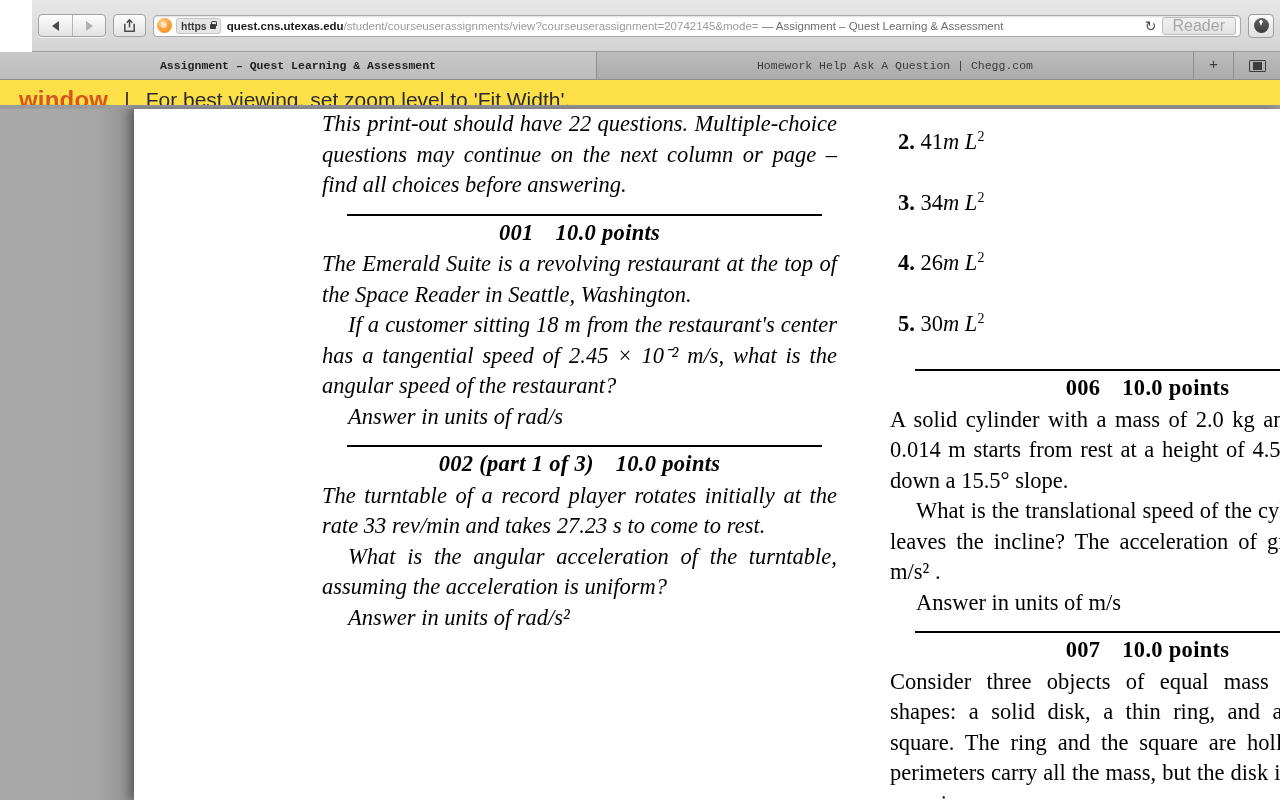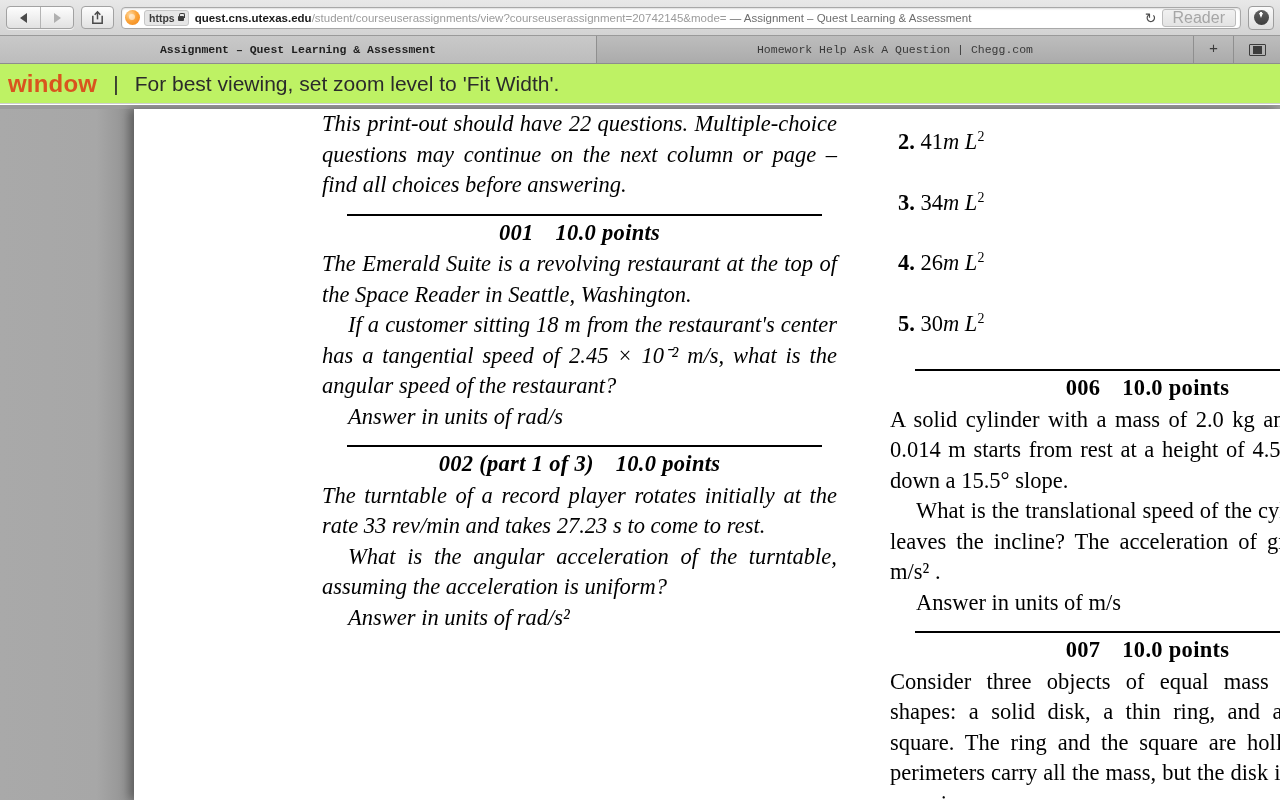--- a/index.html
+++ b/index.html
@@ -9,27 +9,28 @@
     width: 1280px; height: 800px;
     overflow: hidden;
     background: #ffffff;
     font-family: "Liberation Sans", sans-serif;
   }
 
   
   .browser { width: 1280px; height: 800px; position: relative; }
 
   .toolbar {
-    height: 36px;
+    height: 52px;
     background: linear-gradient(to bottom, #e8e8e8 0%, #d3d3d3 100%);
     border-bottom: 1px solid #9a9a9a;
     display: flex;
     align-items: center;
     padding: 0 6px;
     gap: 7px;
+    margin-left: 32px;
   }
 
   .btn-group {
     display: flex;
     height: 23px;
     border: 1px solid #a2a2a2;
     border-radius: 4px;
     background: linear-gradient(to bottom, #fdfdfd 0%, #e2e2e2 100%);
     box-shadow: 0 1px 0 rgba(255,255,255,.7);
     overflow: hidden;
@@ -200,25 +201,25 @@
     position: relative;
   }
   .overview-ico::after{
     content:"";position:absolute;left:3px;top:1px;
     width:9px;height:8px;background:#3c3c3c;
   }
 
   
   .banner {
     height: 40px;
-    background: #bef264;
+    background: #fde047;
     border-bottom: 1px solid #cfcfcf;
     display: flex;
     align-items: center;
-    padding-left: 8px;
+    padding-left: 19px;
     gap: 10px;
   }
   .banner-brand {
     color: #d9541e;
     font-size: 24px;
     font-weight: bold;
     letter-spacing: .2px;
   }
   .banner-sep { color: #2a2a2a; font-size: 21px; padding: 0 6px; }
   .banner-msg { color: #2b2b2b; font-size: 21px; }

